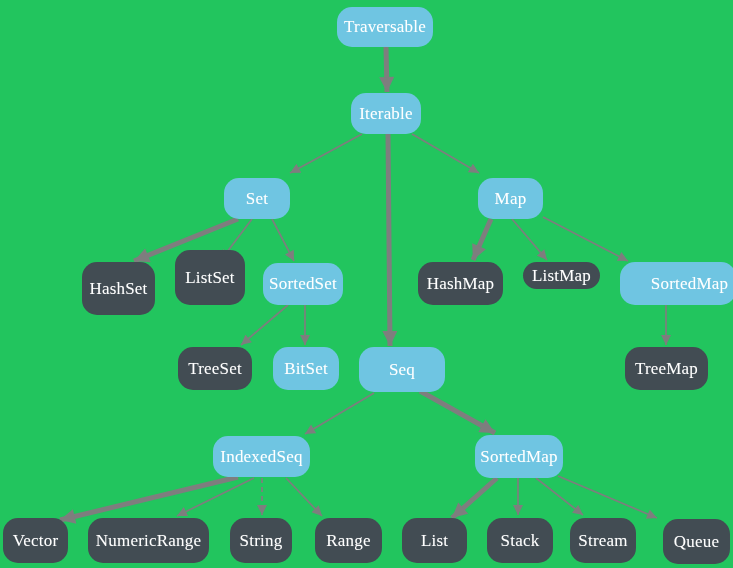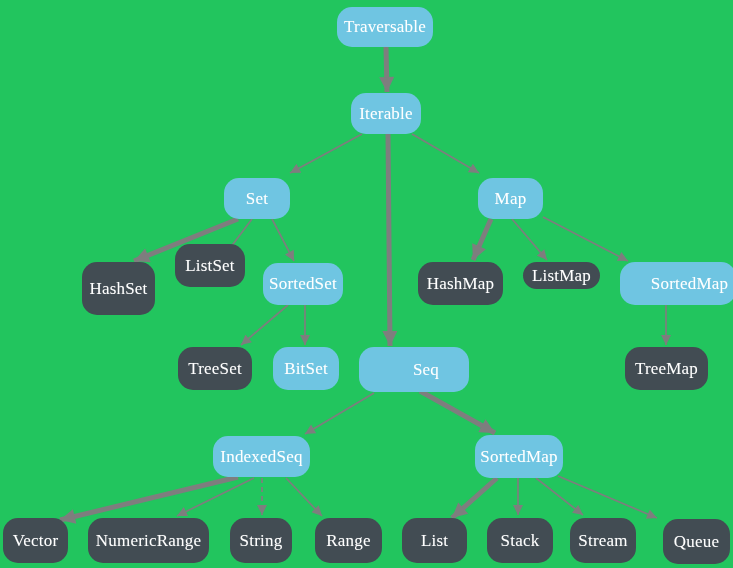--- a/index.html
+++ b/index.html
@@ -91,28 +91,28 @@
         <line x1="536" y1="478" x2="583" y2="515" class="thin"></line>
         <line x1="558" y1="476" x2="657" y2="518" class="thin"></line>
       </g>
   </svg>
   <div id="node-layer">
       <div class="node abstract" style="left: 337px; top: 7px; width: 96px; height: 40px;">Traversable</div>
       <div class="node abstract" style="left: 351px; top: 93px; width: 70px; height: 41px;">Iterable</div>
       <div class="node abstract" style="left: 224px; top: 178px; width: 66px; height: 41px;">Set</div>
       <div class="node abstract" style="left: 478px; top: 178px; width: 65px; height: 41px;">Map</div>
       <div class="node concrete" style="left: 82px; top: 262px; width: 73px; height: 53px;">HashSet</div>
-      <div class="node concrete" style="left: 175px; top: 244px; width: 70px; height: 43px;">ListSet</div>
+      <div class="node concrete" style="left: 175px; top: 250px; width: 70px; height: 55px;">ListSet</div>
       <div class="node abstract" style="left: 263px; top: 263px; width: 80px; height: 42px;">SortedSet</div>
       <div class="node concrete" style="left: 418px; top: 262px; width: 85px; height: 43px;">HashMap</div>
       <div class="node concrete" style="left: 523px; top: 262px; width: 77px; height: 27px;">ListMap</div>
       <div class="node abstract" style="left: 620px; top: 262px; width: 93px; height: 43px; padding-left: 23px;">SortedMap</div>
       <div class="node concrete" style="left: 178px; top: 347px; width: 74px; height: 43px;">TreeSet</div>
       <div class="node abstract" style="left: 273px; top: 347px; width: 66px; height: 43px;">BitSet</div>
-      <div class="node abstract" style="left: 359px; top: 347px; width: 86px; height: 45px; padding-left: 24px;">Seq</div>
+      <div class="node abstract" style="left: 359px; top: 347px; width: 86px; height: 45px;">Seq</div>
       <div class="node concrete" style="left: 625px; top: 347px; width: 83px; height: 43px;">TreeMap</div>
       <div class="node abstract" style="left: 213px; top: 436px; width: 97px; height: 41px;">IndexedSeq</div>
       <div class="node abstract" style="left: 475px; top: 435px; width: 88px; height: 43px;">SortedMap</div>
       <div class="node concrete" style="left: 3px; top: 518px; width: 65px; height: 45px;">Vector</div>
       <div class="node concrete" style="left: 88px; top: 518px; width: 121px; height: 45px;">NumericRange</div>
       <div class="node concrete" style="left: 230px; top: 518px; width: 62px; height: 45px;">String</div>
       <div class="node concrete" style="left: 315px; top: 518px; width: 67px; height: 45px;">Range</div>
       <div class="node concrete" style="left: 402px; top: 518px; width: 65px; height: 45px;">List</div>
       <div class="node concrete" style="left: 487px; top: 518px; width: 66px; height: 45px;">Stack</div>
       <div class="node concrete" style="left: 570px; top: 518px; width: 66px; height: 45px;">Stream</div>

